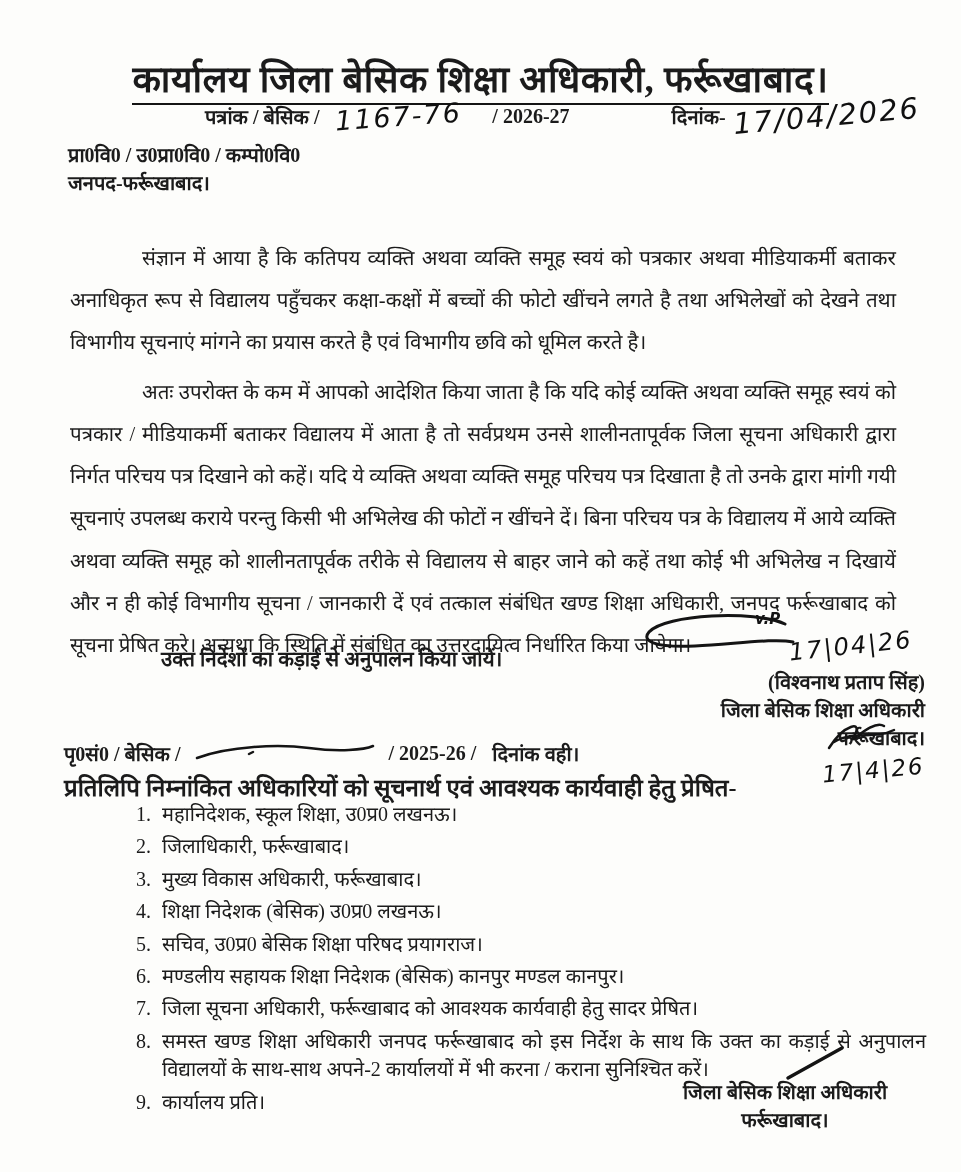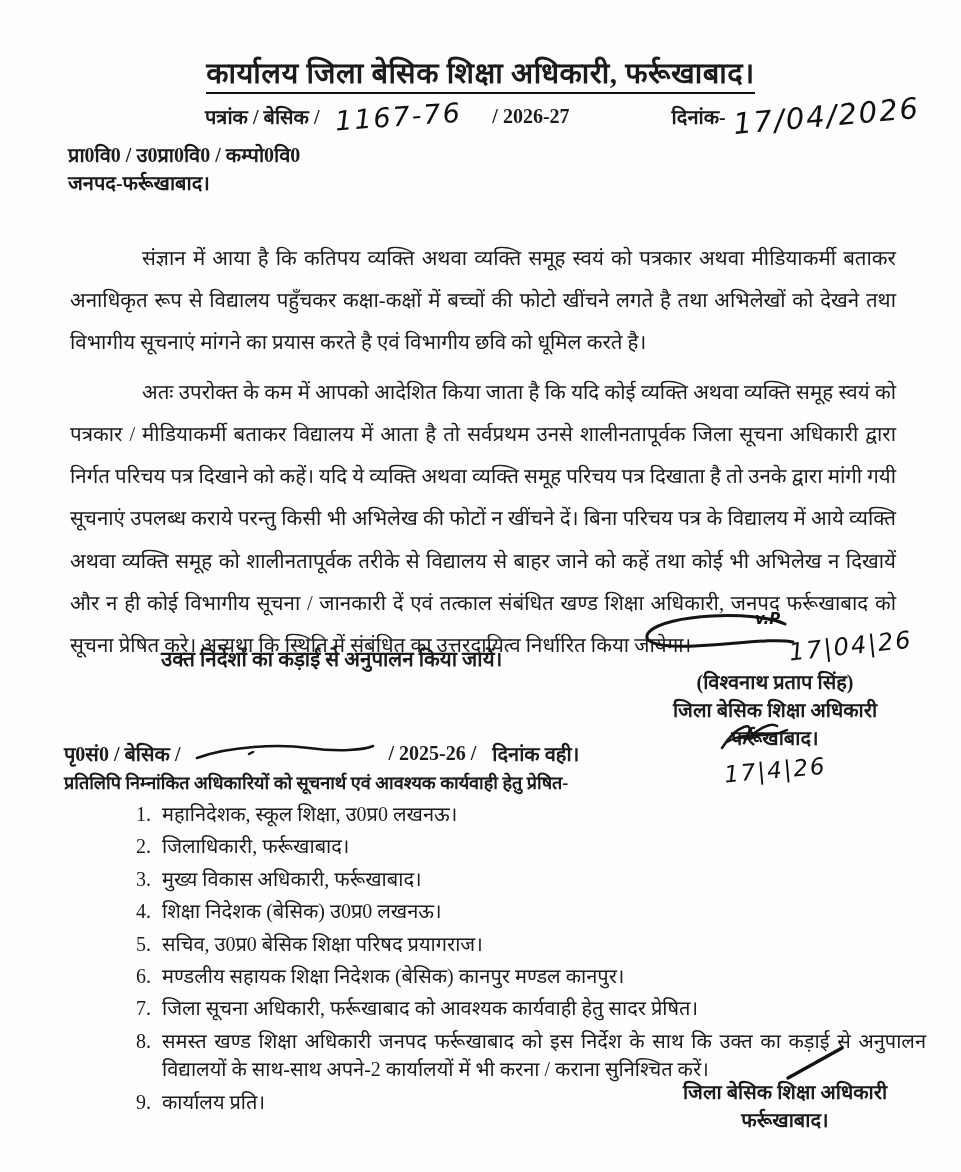--- a/index.html
+++ b/index.html
@@ -7,21 +7,21 @@
     position:relative;
     width:961px;height:1172px;
     background:#fdfdfb;
     font-family:"Liberation Serif", serif;
     color:#1b1b1b;
     overflow:hidden;
   }
   
   .title{
     position:absolute;top:52px;left:0;width:100%;
-    text-align:center;font-size:29px;font-weight:bold;letter-spacing:.5px;
+    text-align:center;font-size:37px;font-weight:bold;letter-spacing:.5px;
   }
   .title .underline{border-bottom:2.5px solid #141414;padding-bottom:3px;}
   .refline{
     position:absolute;top:99px;left:205px;width:740px;
     font-size:20px;font-weight:bold;white-space:nowrap;
   }
   .refline .seg{display:inline-block;vertical-align:middle;}
   .hand{
     font-family:"DejaVu Sans", sans-serif;
     font-style:italic;font-weight:normal;
@@ -40,38 +40,38 @@
     font-size:20.5px;line-height:2.06;text-align:justify;
   }
   .bodytext p{margin:7px;text-indent:72px;}
   .closing{
     position:absolute;top:644px;left:135px;
     font-size:20.5px;font-weight:bold;margin-left:26px;
   }
   
   .sigblock{
     position:absolute;top:612px;left:625px;width:300px;
-    text-align:center;font-size:20px;line-height:1.4;font-weight:bold;
+    text-align:right;font-size:20px;line-height:1.4;font-weight:bold;
   }
   .sigrow{position:relative;height:56px;}
   .sig-svg{position:absolute;left:10px;top:0;}
   .sig-date{position:absolute;right:12px;top:18px;font-size:24px;transform:rotate(-6deg);}
   .sig-place{position:relative;display:inline-block;}
   .scribble-svg{position:absolute;left:-14px;top:-8px;pointer-events:none;}
   .sig-date2{font-size:23px;transform:rotate(-5deg);display:inline-block;margin-top:2px;}
   
   .endorse-ref{
     position:absolute;top:740px;left:64px;width:620px;
     font-size:20px;font-weight:bold;white-space:nowrap;font-family:Liberation Serif, serif;
   }
   .endorse-ref .seg{display:inline-block;vertical-align:middle;}
   .dash-svg{vertical-align:middle;margin:0 4px;}
   .copyline{
     position:absolute;top:770px;left:64px;width:800px;
-    font-size:18px;font-weight:bold;
+    font-size:24px;font-weight:bold;
   }
   ol.recipients{
     position:absolute;top:800px;left:96px;width:790px;
     margin:0;padding:0 0 0 40px;
     font-size:20px;line-height:1.42;
   }
   ol.recipients li{margin-bottom:4px;padding-left:6px;text-align:justify;margin-left:20px;}
   
   .footer{
     position:absolute;top:1078px;left:640px;width:290px;

